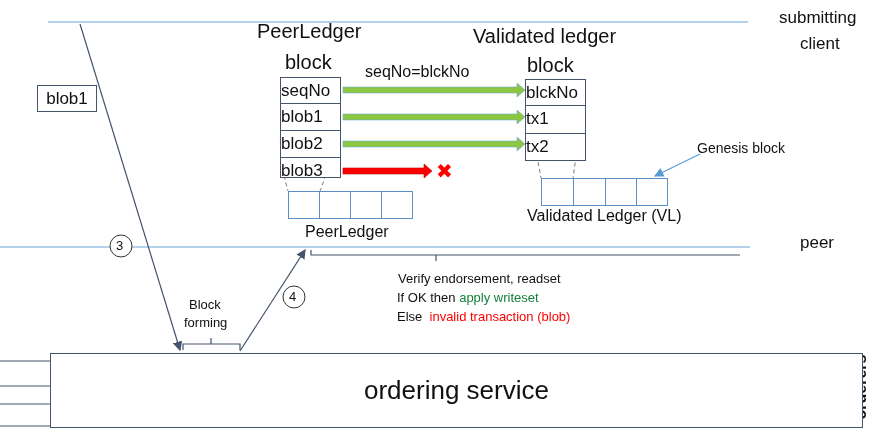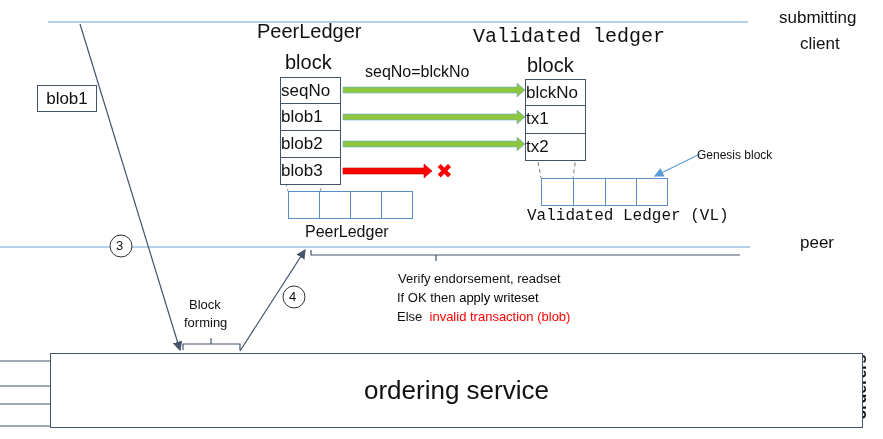--- a/index.html
+++ b/index.html
@@ -59,54 +59,54 @@
 
 <div class="t" style="left:37px;top:85px;width:60px;height:27px;border:1px solid #44546a;box-sizing:border-box;font-size:17px;line-height:25px;text-align:center;">blob1</div>
 
 <div class="t" style="left:779px;top:8px;font-size:17px;">submitting</div>
 <div class="t" style="left:800px;top:34px;font-size:17px;">client</div>
 <div class="t" style="left:800px;top:233px;font-size:17px;">peer</div>
 <div class="t" style="left:836px;top:378px;font-size:16px;font-weight:bold;transform:rotate(-90deg);transform-origin:center;width:70px;text-align:center;margin-left:-10px;">orderers</div>
 
 <div class="t" style="left:257px;top:20px;font-size:20px;">PeerLedger</div>
 <div class="t" style="left:285px;top:51px;font-size:20px;">block</div>
-<div class="t" style="left:473px;top:25px;font-size:20px;font-family:Liberation Mono, monospace;">Validated ledger</div>
+<div class="t" style="left:473px;top:25px;font-size:20px;">Validated ledger</div>
 <div class="t" style="left:527px;top:54px;font-size:20px;">block</div>
 <div class="t" style="left:365px;top:63px;font-size:16px;">seqNo=blckNo</div>
 
 <div class="cell" style="left:280px;top:77px;width:61px;height:27px;">seqNo</div>
 <div class="cell" style="left:280px;top:103px;width:61px;height:28px;">blob1</div>
 <div class="cell" style="left:280px;top:130px;width:61px;height:28px;">blob2</div>
-<div class="cell" style="left:280px;top:157px;width:61px;height:28px;">blob3</div>
+<div class="cell" style="left:280px;top:157px;width:61px;height:21px;">blob3</div>
 
 <div class="cell" style="left:525px;top:79px;width:61px;height:27px;">blckNo</div>
 <div class="cell" style="left:525px;top:105px;width:61px;height:29px;">tx1</div>
 <div class="cell" style="left:525px;top:133px;width:61px;height:28px;">tx2</div>
 
 <div>
   <div class="lcell" style="left:288px;top:191px;width:32px;height:28px;"></div>
   <div class="lcell" style="left:319px;top:191px;width:32px;height:28px;"></div>
   <div class="lcell" style="left:350px;top:191px;width:32px;height:28px;"></div>
   <div class="lcell" style="left:381px;top:191px;width:32px;height:28px;"></div>
 </div>
 <div class="t" style="left:305px;top:223px;font-size:16px;">PeerLedger</div>
 
 <div>
   <div class="lcell" style="left:541px;top:178px;width:33px;height:28px;"></div>
   <div class="lcell" style="left:573px;top:178px;width:33px;height:28px;"></div>
   <div class="lcell" style="left:605px;top:178px;width:32px;height:28px;"></div>
   <div class="lcell" style="left:636px;top:178px;width:32px;height:28px;"></div>
 </div>
-<div class="t" style="left:527px;top:207px;font-size:16px;font-family:Liberation Mono, monospace;">Validated Ledger (VL)</div>
-<div class="t" style="left:697px;top:148px;font-size:12px;">Genesis block</div>
+<div class="t" style="left:527px;top:207px;font-size:16px;">Validated Ledger (VL)</div>
+<div class="t" style="left:697px;top:140px;font-size:14px;">Genesis block</div>
 
 <div class="t" style="left:116px;top:238px;font-size:13px;">3</div>
 <div class="t" style="left:289px;top:289px;font-size:13px;">4</div>
 <div class="t" style="left:189px;top:297px;font-size:13px;">Block</div>
 <div class="t" style="left:184px;top:315px;font-size:13px;">forming</div>
 
 <div class="t" style="left:398px;top:271px;font-size:13px;">Verify  endorsement,  readset</div>
-<div class="t" style="left:397px;top:290px;font-size:13px;"><span>If OK then </span><span style="color:#000000">apply writeset</span></div>
+<div class="t" style="left:397px;top:290px;font-size:13px;"><span>If OK then </span><span style="color:#15803d">apply writeset</span></div>
 <div class="t" style="left:397px;top:309px;font-size:13px;white-space:pre;"><span>Else  </span><span style="color:#ff0000">invalid transaction (blob)</span></div>
 
 <div style="position:absolute;left:50px;top:353px;width:813px;height:75px;border:1.5px solid #44546a;box-sizing:border-box;background:#fff;display:flex;align-items:center;justify-content:center;">
   <span style="font-size:26px;">ordering service</span>
 </div>
 
 </body></html>

